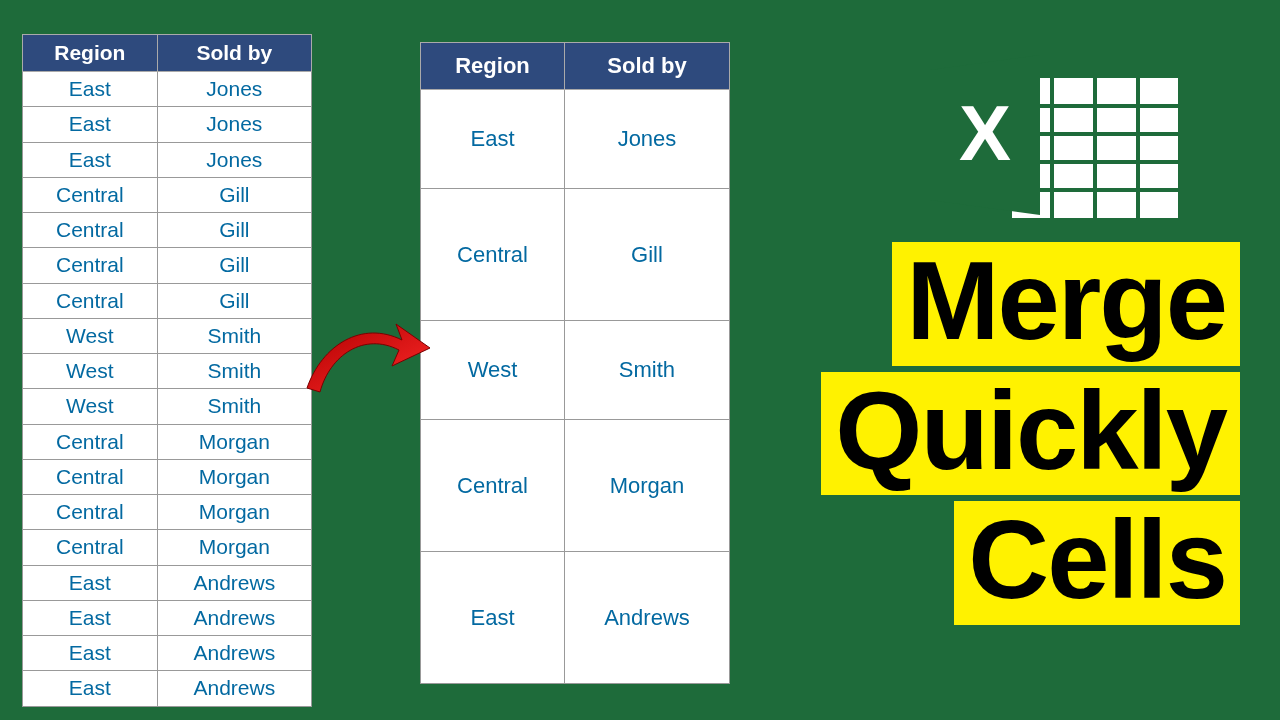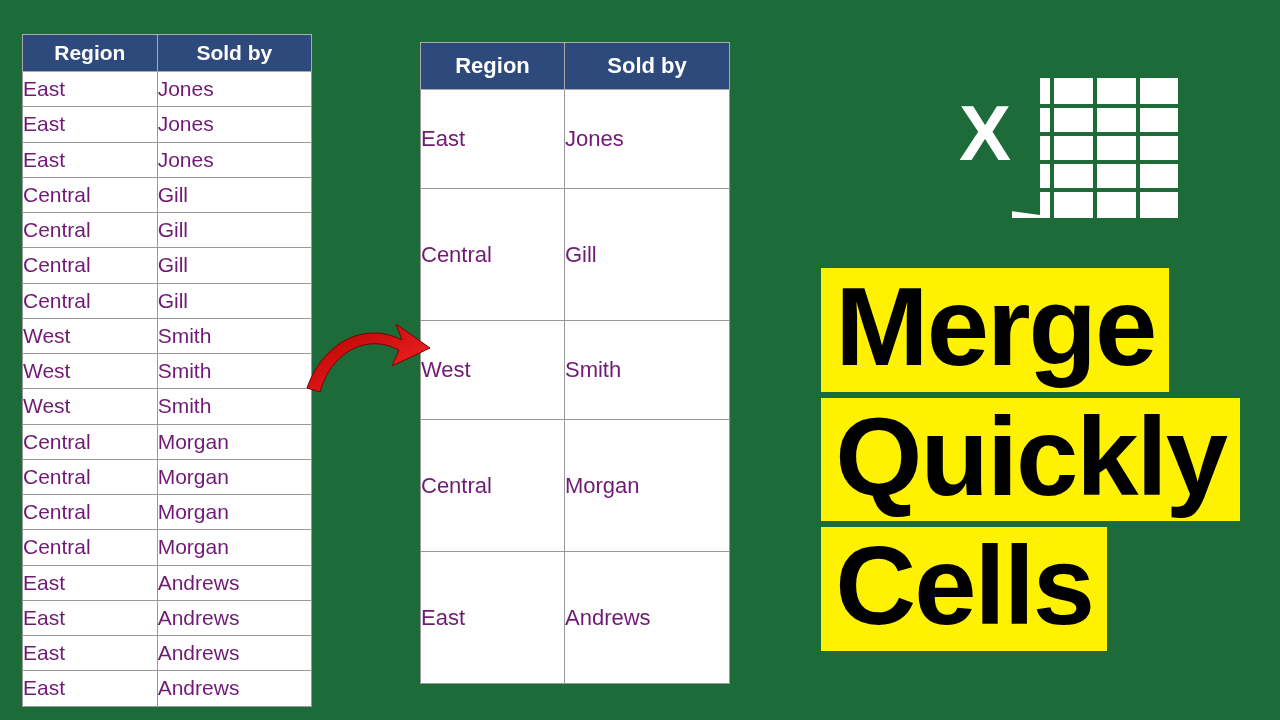--- a/index.html
+++ b/index.html
@@ -19,22 +19,23 @@
   .right-panel { left: 420px; top: 42px; width: 310px; }
   table { width: 100%; border-collapse: collapse; }
   th {
     background: #2e4a7d;
     color: #fff;
     font-weight: bold;
     text-align: center;
     border: 1px solid #aaa;
   }
   td {
+    text-align: center;
     border: 1px solid #999;
-    color: #701a75;
+    color: #0369a1;
   }
   .left-panel th { font-size: 21px; padding: 6px 0; }
   .left-panel td { font-size: 21px; padding: 4px 0; line-height: 1.25; }
   .right-panel th { font-size: 22px; padding: 10px 0; }
   .right-panel td { font-size: 22px; vertical-align: middle; }
   .arrow {
     position: absolute;
     left: 302px;
     top: 310px;
     width: 130px;
@@ -43,24 +44,24 @@
   .excel-icon {
     position: absolute;
     right: 90px;
     top: 40px;
     width: 260px;
     height: 190px;
   }
   .title-block {
     position: absolute;
     right: 40px;
-    top: 268px;
+    top: 242px;
     display: flex;
     flex-direction: column;
-    align-items: flex-start;
+    align-items: flex-end;
     gap: 6px;
   }
   .title-word {
     background: #fff200;
     color: #000;
     font-weight: 900;
     font-size: 112px;
     line-height: 1.05;
     padding: 0 14px 6px 14px;
     letter-spacing: -2px;

